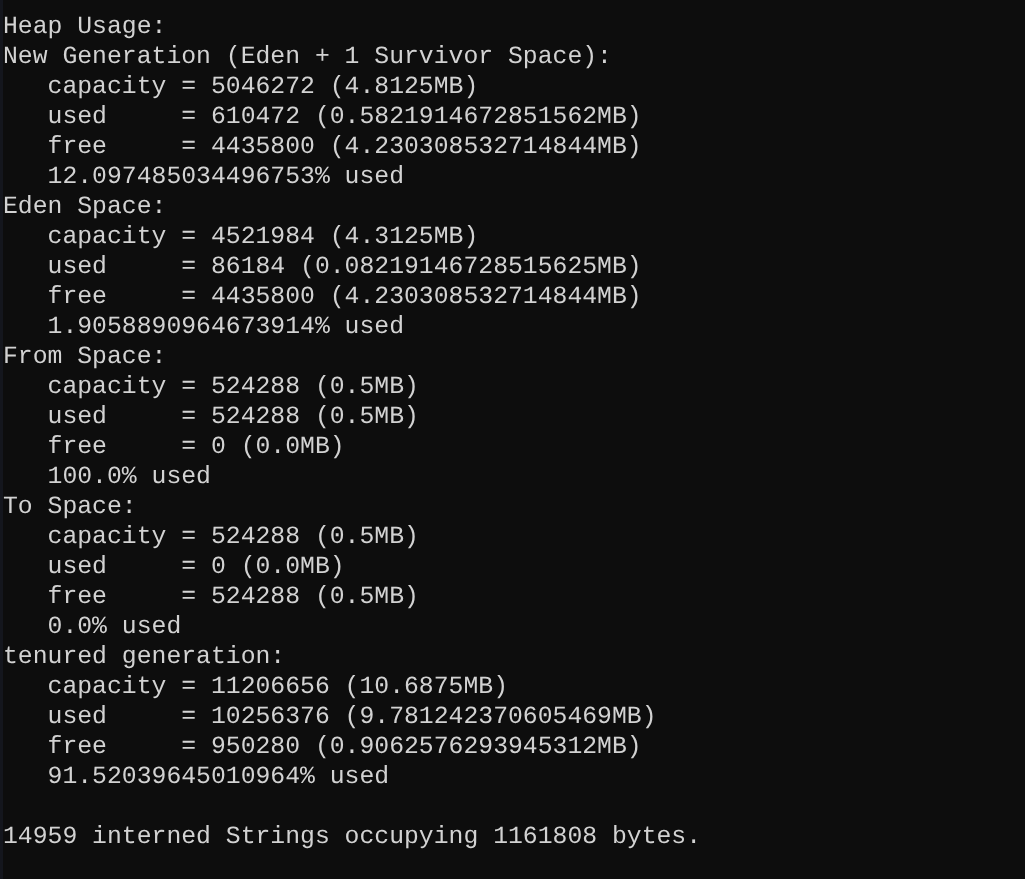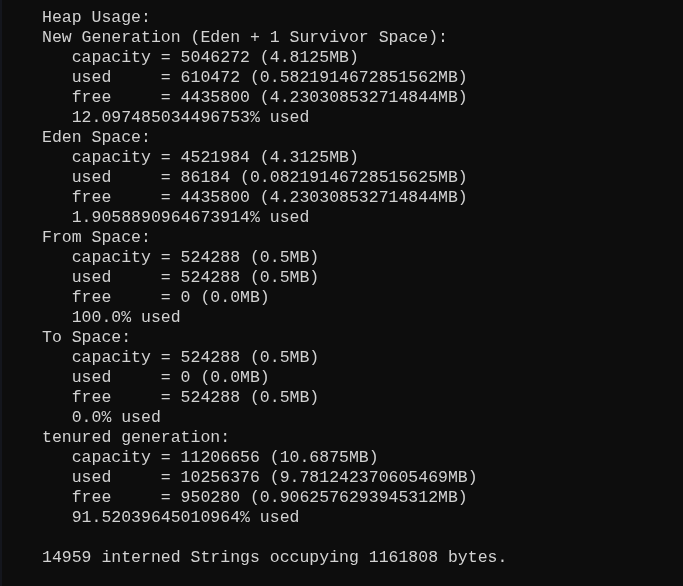--- a/index.html
+++ b/index.html
@@ -43,21 +43,20 @@
     white-space: pre;
     letter-spacing: 0px;
     font-weight: 400;
     -webkit-font-smoothing: antialiased;
   }
   .line {
     white-space: pre;
     height: 20px;
     line-height: 20px;
     display: block;
-    padding-left: 40px;
   }
   .line.blank {
     height: 20px;
   }
 </style>
 </head>
 <body style="background: rgb(13, 13, 13);">
 
 <div id="terminal" style="background: rgb(13, 13, 13);">
   <div id="left-edge" style="background: rgb(20, 22, 29);"></div>

